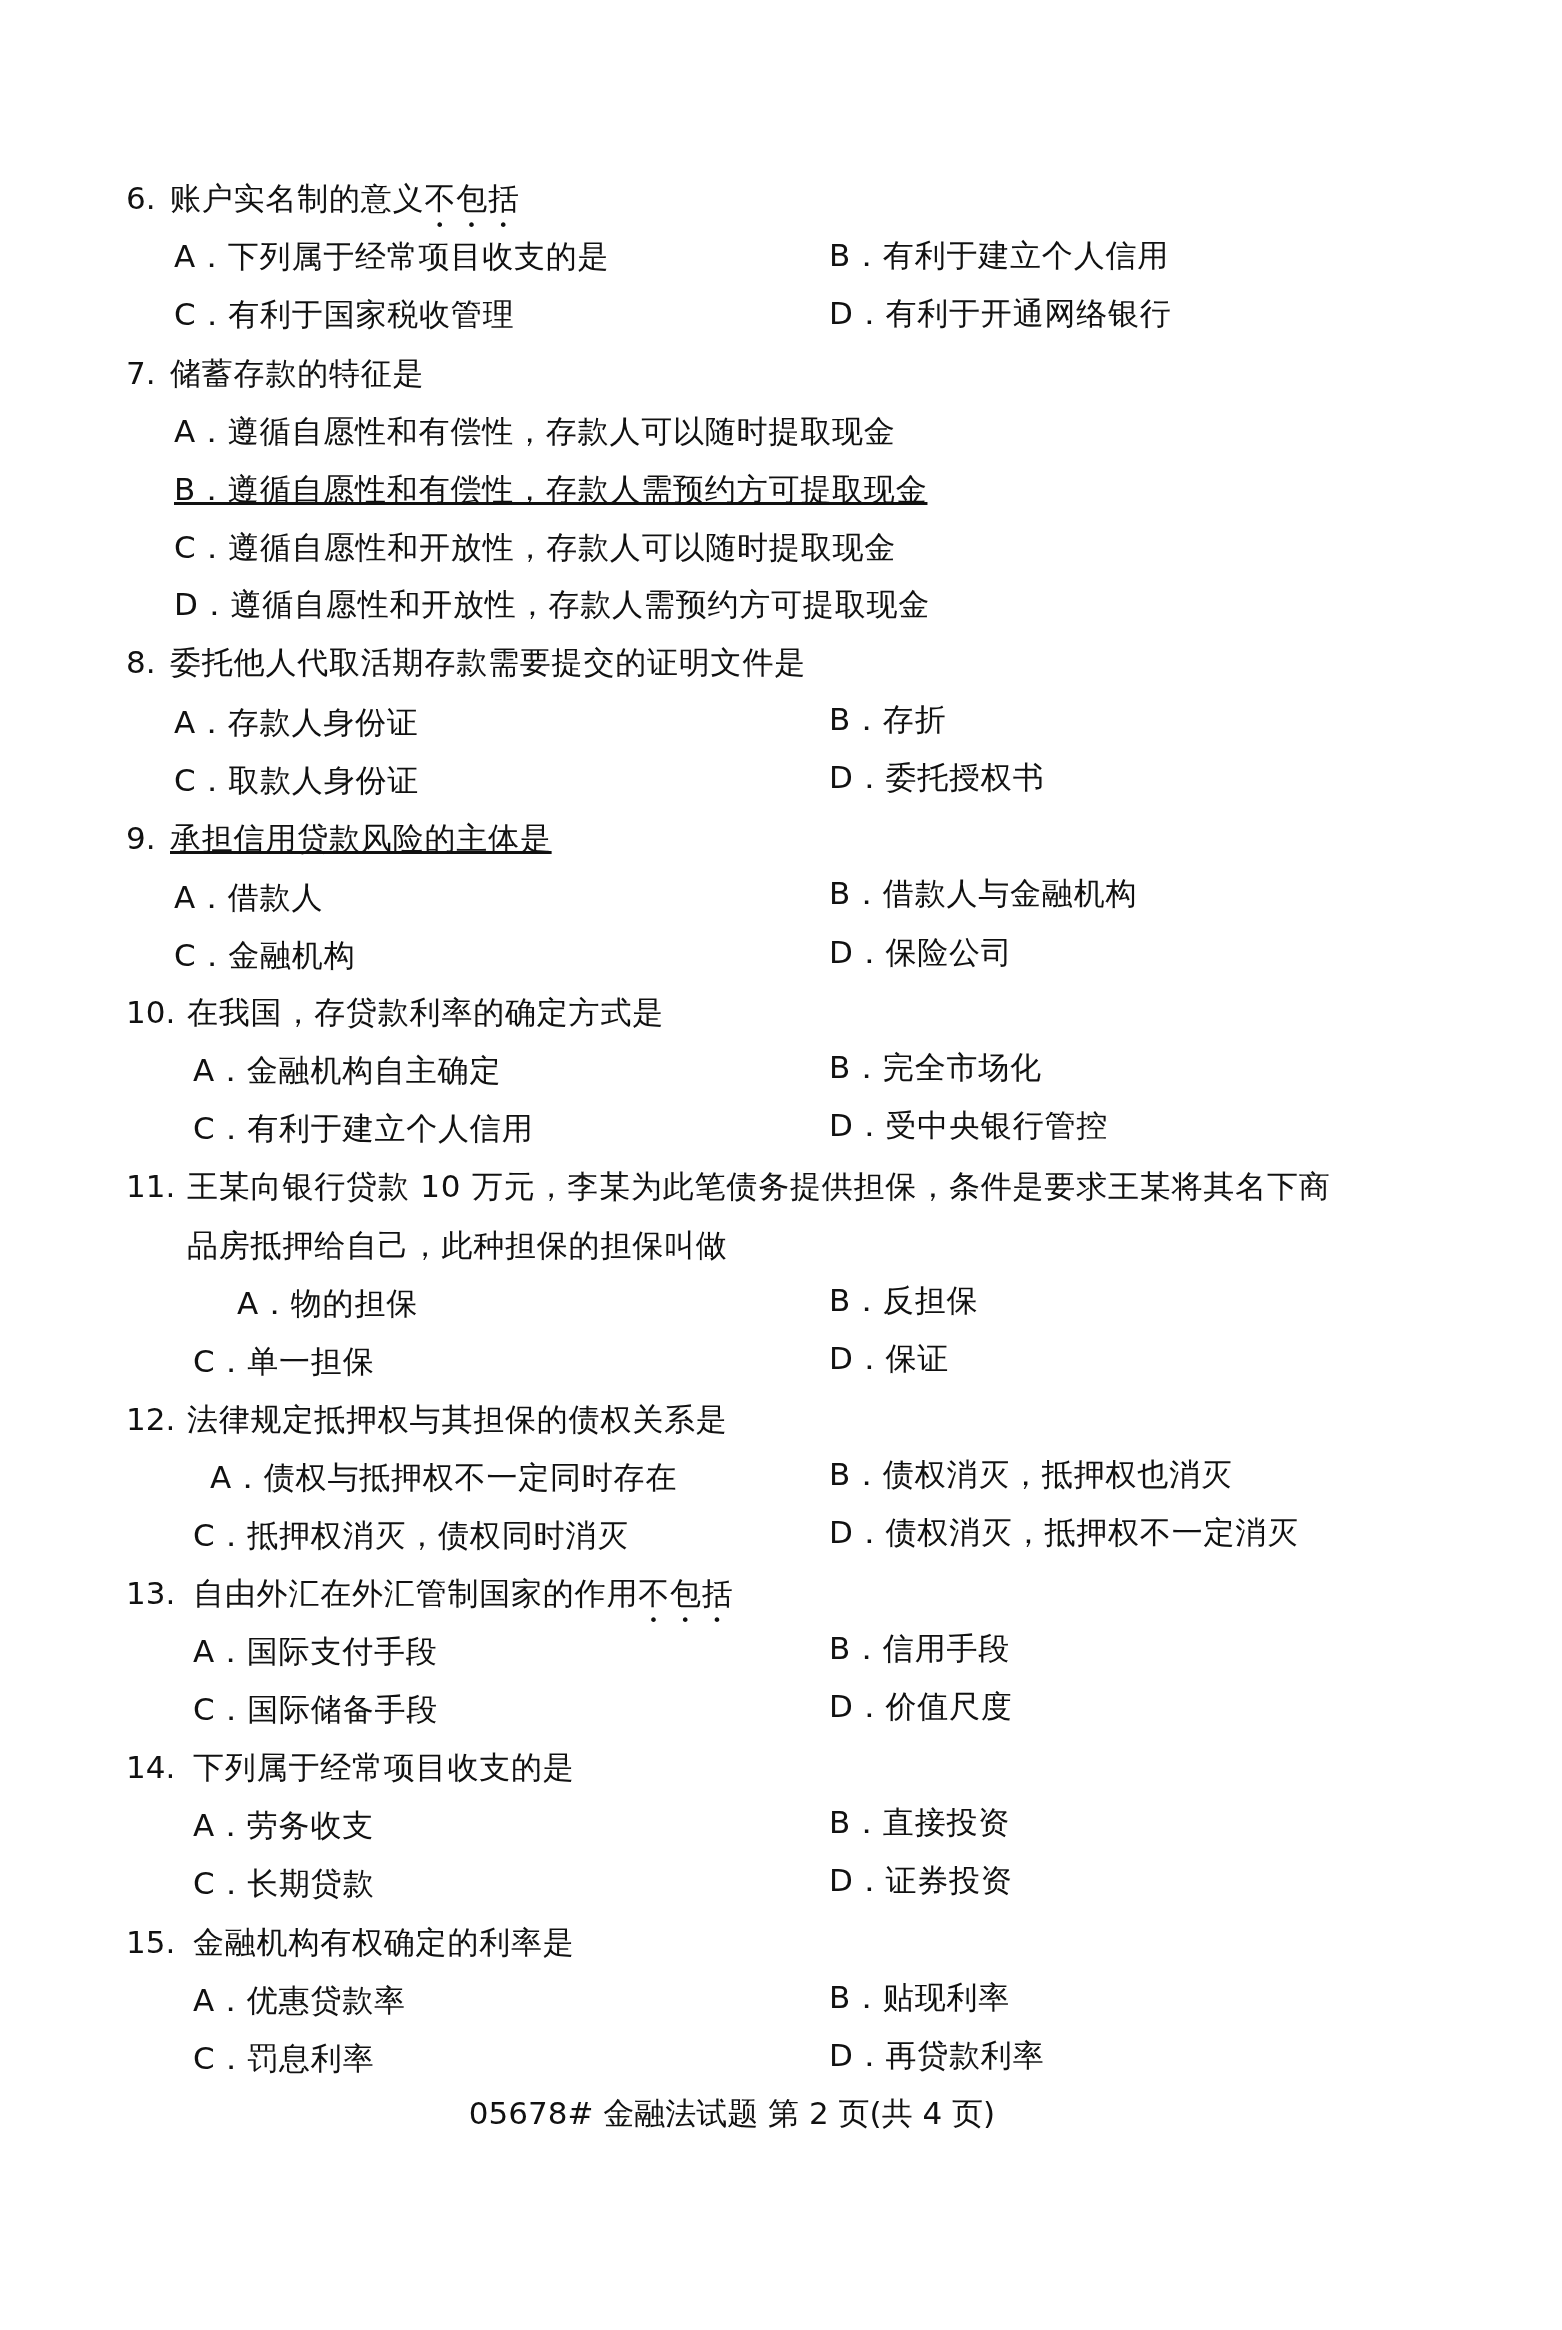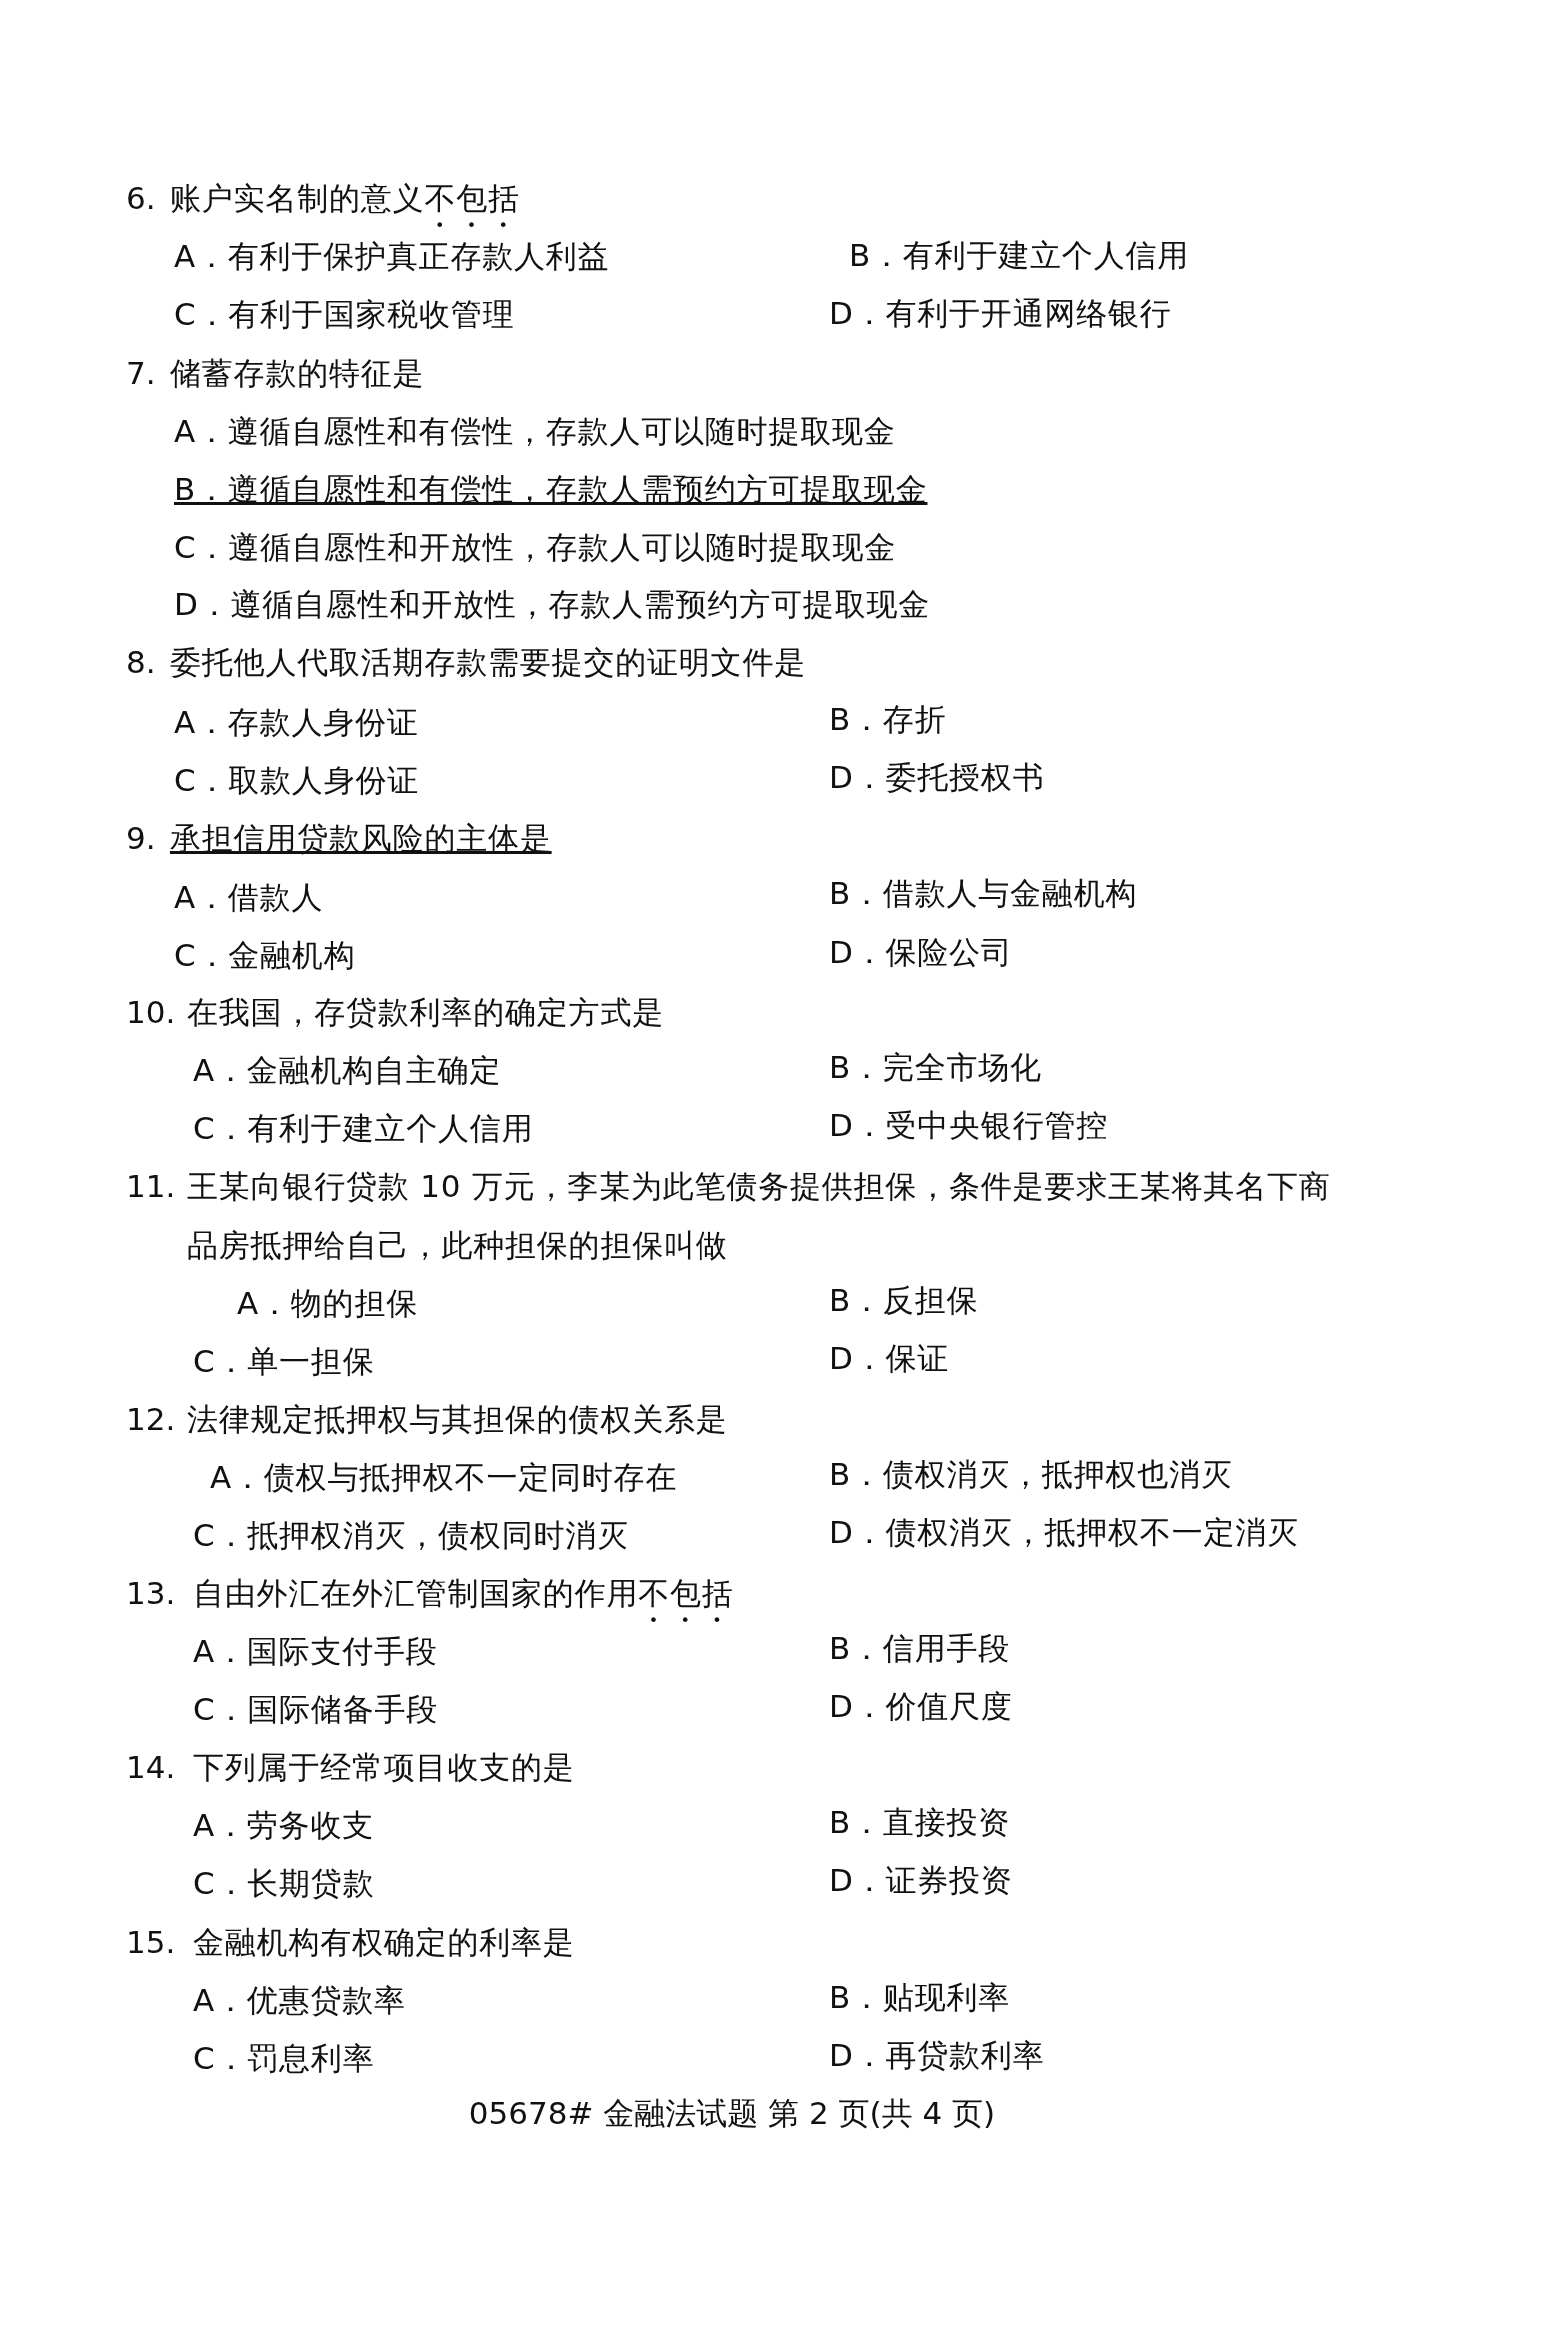--- a/index.html
+++ b/index.html
@@ -11,22 +11,22 @@
   .emph { text-emphasis: dot; -webkit-text-emphasis: dot; text-emphasis-position: under; -webkit-text-emphasis-position: under; }
   .footer { position:absolute; left:0; width:1464px; text-align:center; font-size:31px; line-height:38px; }
 </style>
 </head>
 <body>
 
 <div class="page">
 
   <div class="qnum" style="left:126px;top:179px;">6.</div>
   <div class="line" style="left:170px;top:179px;"><span>账户实名制的意义</span><span class="emph">不包括</span></div>
-  <div class="line" style="left:174px;top:237px;">A．有利于保护真正存款人利益</div>
-  <div class="line" style="left:829px;top:236px;margin-left:20px;">B．有利于建立个人信用</div>
+  <div class="line" style="left:174px;top:237px;">A．下列属于经常项目收支的是</div>
+  <div class="line" style="left:829px;top:236px;">B．有利于建立个人信用</div>
   <div class="line" style="left:174px;top:295px;">C．有利于国家税收管理</div>
   <div class="line" style="left:829px;top:294px;">D．有利于开通网络银行</div>
 
   <div class="qnum" style="left:126px;top:354px;">7.</div>
   <div class="line" style="left:170px;top:354px;">储蓄存款的特征是</div>
   <div class="line" style="left:174px;top:412px;">A．遵循自愿性和有偿性，存款人可以随时提取现金</div>
   <div class="line" style="left:174px;top:470px;text-decoration:underline;">B．遵循自愿性和有偿性，存款人需预约方可提取现金</div>
   <div class="line" style="left:174px;top:585px;">D．遵循自愿性和开放性，存款人需预约方可提取现金</div>
   <div class="line" style="left:174px;top:528px;">C．遵循自愿性和开放性，存款人可以随时提取现金</div>
 

